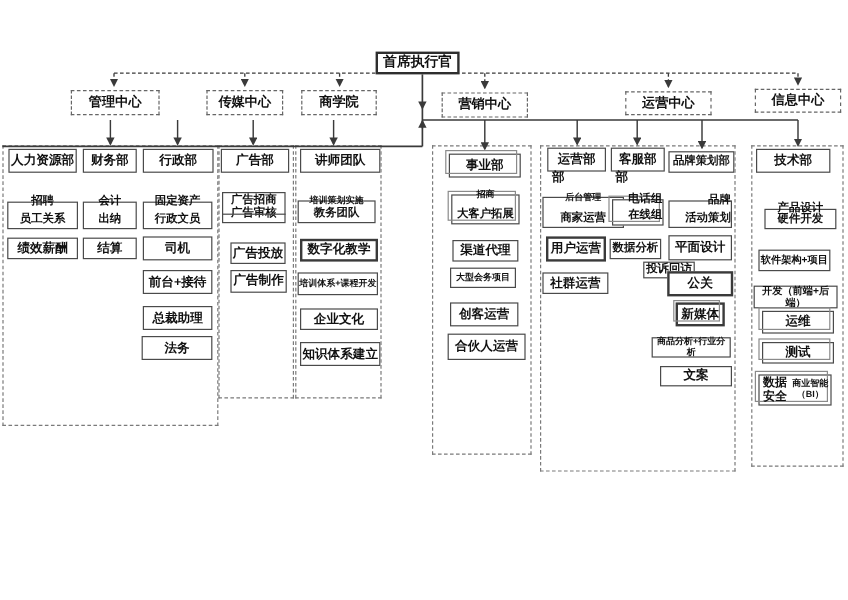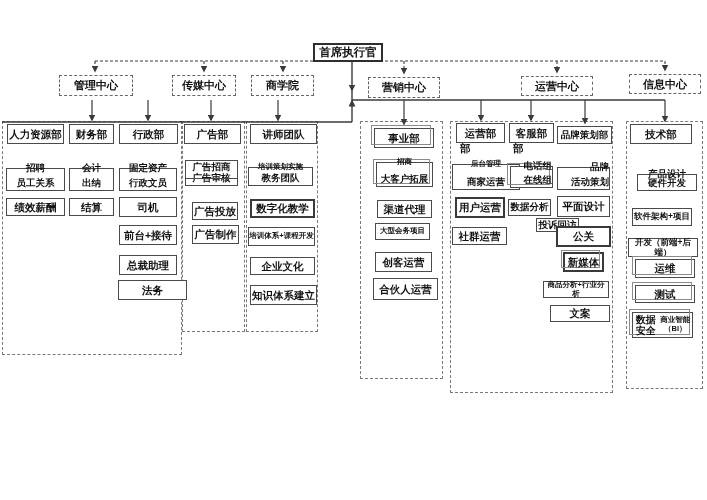--- a/index.html
+++ b/index.html
@@ -122,21 +122,21 @@
       </div>
       <div class="node" style="left: 119px; top: 197px; width: 58px; height: 20px;">
         <span class="l1">司机</span>
       </div>
       <div class="node" style="left: 119px; top: 225px; width: 58px; height: 20px;">
         <span class="l1">前台+接待</span>
       </div>
       <div class="node" style="left: 119px; top: 255px; width: 58px; height: 20px;">
         <span class="l1">总裁助理</span>
       </div>
-      <div class="node" style="left: 118px; top: 280px; width: 69px; height: 20px; text-align: center;">
+      <div class="node" style="left: 118px; top: 280px; width: 59px; height: 20px; text-align: center;">
         <span class="l1">法务</span>
       </div>
       <div class="node" style="left: 184px; top: 124px; width: 57px; height: 20px;">
         <span class="l1">广告部</span>
       </div>
       <div class="node mid2" style="left: 185px; top: 160px; width: 53px; height: 26px;">
         <span class="l1">广告招商</span>
         <span class="l2">广告审核</span>
       </div>
       <div class="node" style="left: 192px; top: 202px; width: 46px; height: 18px;">

